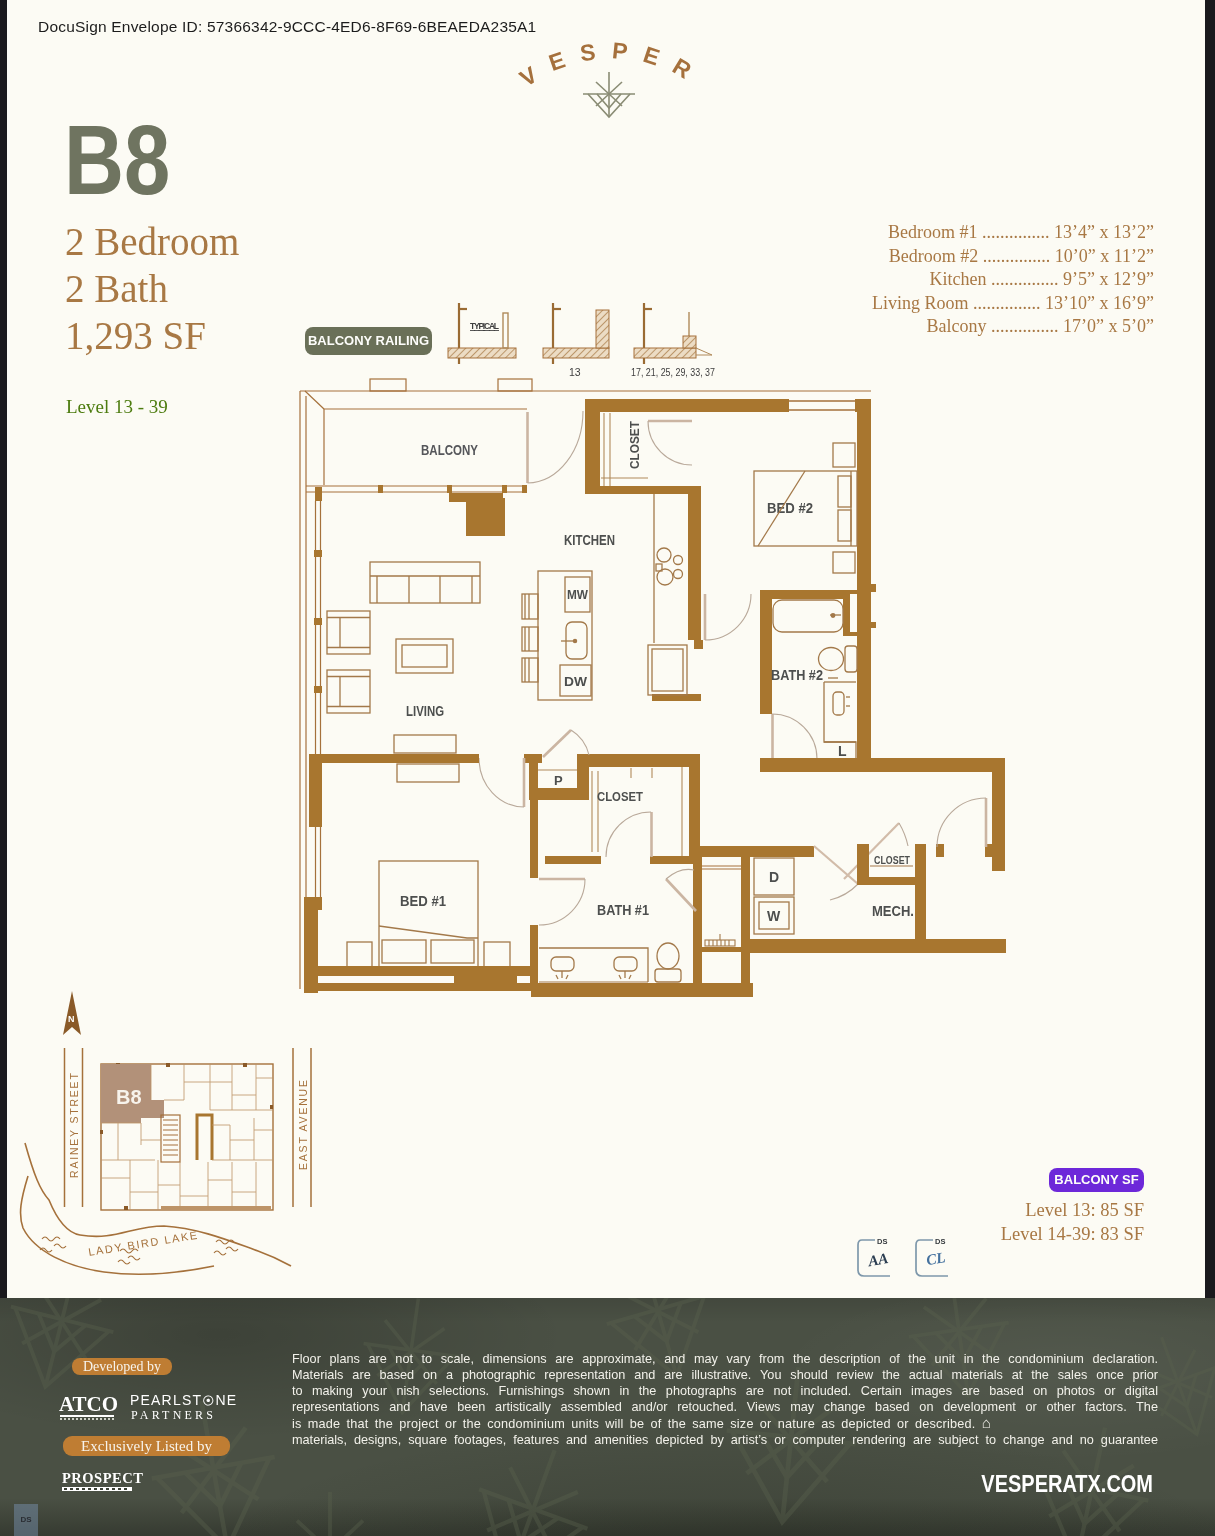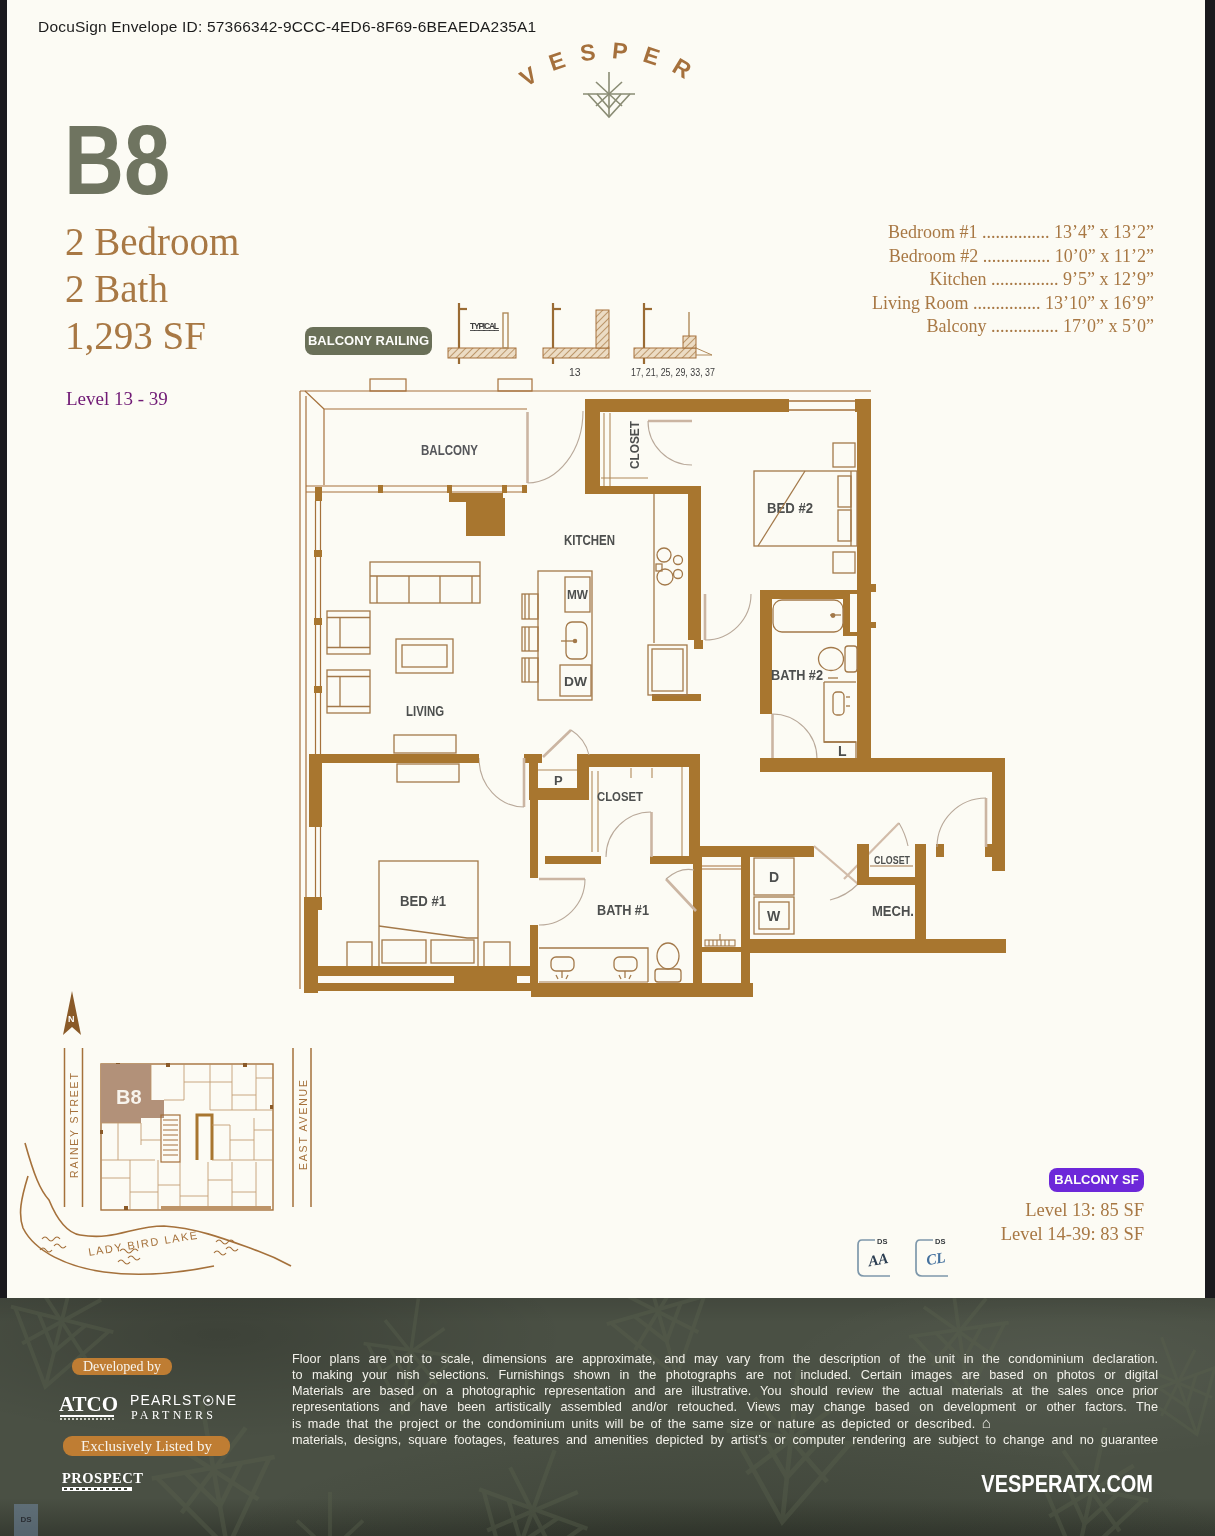--- a/index.html
+++ b/index.html
@@ -14,21 +14,21 @@
 <div class="abs" style="left:0;top:0;width:7px;height:1536px;background:#1a191d;"></div>
 
 <div class="abs" style="left:1205px;top:0;width:10px;height:1536px;background:#1a191d;"></div>
 
 <div class="abs" style="left:38px;top:18px;font-size:15.5px;color:#1c1c1c;letter-spacing:0.2px;">DocuSign Envelope ID: 57366342-9CCC-4ED6-8F69-6BEAEDA235A1</div>
 
 <div class="abs" style="left:64px;top:103px;font-size:99px;font-weight:bold;color:#6f7460;letter-spacing:0px;transform:scaleX(0.84);transform-origin:0 0;">B8</div>
 
 <div class="abs" style="left:65px;top:218px;font-family:'Liberation Serif',serif;font-size:39px;color:#a87844;line-height:47px;">2 Bedroom<br>2 Bath<br>1,293 SF</div>
 
-<div class="abs" style="left:66px;top:388px;font-family:'Liberation Serif',serif;font-size:19px;color:#701a75;">Level 13 - 39</div>
+<div class="abs" style="left:66px;top:396px;font-family:'Liberation Serif',serif;font-size:19px;color:#4d7c0f;">Level 13 - 39</div>
 
 <div class="abs" style="left:852px;top:221px;width:302px;text-align:right;font-family:'Liberation Serif',serif;font-size:18px;color:#a87844;line-height:23.6px;white-space:nowrap;">Bedroom #1 ............... 13’4” x 13’2”<br>Bedroom #2 ............... 10’0” x 11’2”<br>Kitchen ............... 9’5” x 12’9”<br>Living Room ............... 13’10” x 16’9”<br>Balcony ............... 17’0” x 5’0”</div>
 
 <div class="abs" style="left:305px;top:327px;width:127px;height:28px;background:#6a7058;border-radius:8px;color:#fdfdfa;font-size:13px;font-weight:bold;text-align:center;line-height:28px;white-space:nowrap;">BALCONY RAILING</div>
 
 <div class="abs" style="left:1049px;top:1168px;width:95px;height:24px;background:#6d28d9;border-radius:8px;color:#fdfdfa;font-size:13px;font-weight:bold;text-align:center;line-height:24px;white-space:nowrap;">BALCONY SF</div>
 
 <div class="abs" style="left:844px;top:1198px;width:300px;text-align:right;font-family:'Liberation Serif',serif;font-size:18.5px;color:#a87844;line-height:24px;">Level 13: 85 SF<br>Level  14-39: 83 SF</div>
 
 <svg class="abs" style="left:0;top:0;" width="1215" height="1294" viewBox="0 0 1215 1294" fill="none">
@@ -674,22 +674,22 @@
   <div class="abs" style="left:131px;top:110px;color:#ffffff;font-family:'Liberation Serif',serif;font-size:12px;letter-spacing:3.2px;">PARTNERS</div>
 
   <div class="abs" style="left:63px;top:138px;width:167px;height:20px;background:#bf7d33;border-radius:9px;color:#f7f3ec;font-family:'Liberation Serif',serif;font-size:15px;text-align:center;line-height:20px;">Exclusively Listed by</div>
 
   <div class="abs" style="left:62px;top:172px;color:#ffffff;font-family:'Liberation Serif',serif;font-weight:bold;font-size:14.5px;letter-spacing:0.5px;">PROSPECT</div>
   <div class="abs" style="left:62px;top:189px;width:70px;height:4px;background:#ffffff;"></div>
       <div class="abs" style="left:64px;top:190px;width:66px;height:2px;background:repeating-linear-gradient(90deg,#3a4035 0 3px,transparent 3px 6px);"></div>
 
   <div class="abs" style="left:292px;top:53px;width:866px;color:#f2f1ea;font-size:12.7px;line-height:16.1px;">
     <div style="text-align:justify;text-align-last:justify;">Floor plans are not to scale, dimensions are approximate, and may vary from the description of the unit in the condominium declaration.</div>
+    <div style="text-align:justify;text-align-last:justify;">Materials are based on a photographic representation and are illustrative. You should review the actual materials at the sales once prior</div>
     <div style="text-align:justify;text-align-last:justify;">to making your nish selections. Furnishings shown in the photographs are not included. Certain images are based on photos or digital</div>
-    <div style="text-align:justify;text-align-last:justify;">Materials are based on a photographic representation and are illustrative. You should review the actual materials at the sales once prior</div>
     <div style="text-align:justify;text-align-last:justify;">representations and have been artistically assembled and/or retouched. Views may change based on development or other factors. The</div>
     <div style="word-spacing:2.5px;letter-spacing:0.2px;">is made that the project or the condominium units will be of the same size or nature as depicted or described. <span style="font-size:15px;letter-spacing:0;">⌂</span></div>
     <div style="text-align:justify;text-align-last:justify;">materials, designs, square footages, features and amenities depicted by artist’s or computer rendering are subject to change and no guarantee</div>
   </div>
 
   <div class="abs" style="left:853px;top:173px;width:300px;text-align:right;color:#ffffff;font-size:23.5px;font-weight:bold;letter-spacing:0px;transform:scaleX(0.85);transform-origin:100% 50%;">VESPERATX.COM</div>
 
   <div class="abs" style="left:14px;top:206px;width:24px;height:32px;background:rgba(125,150,185,0.45);color:#2a2d33;font-size:8px;font-weight:bold;text-align:center;line-height:32px;">DS</div>
 </div>
 

